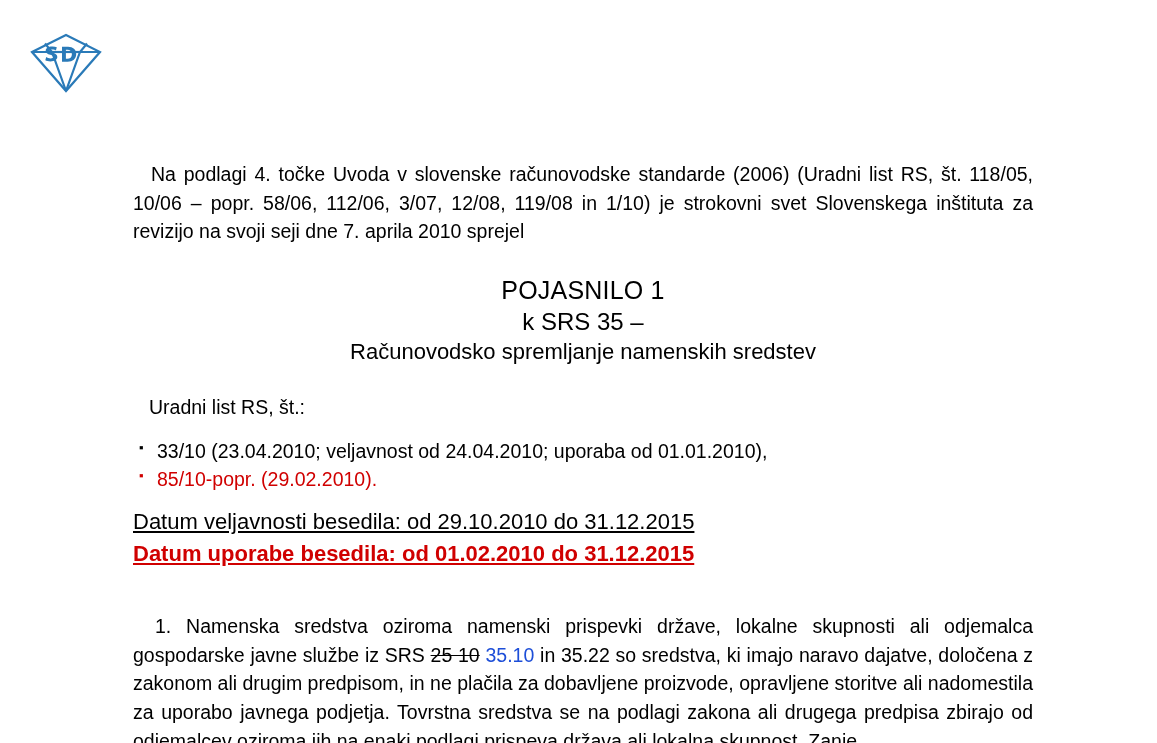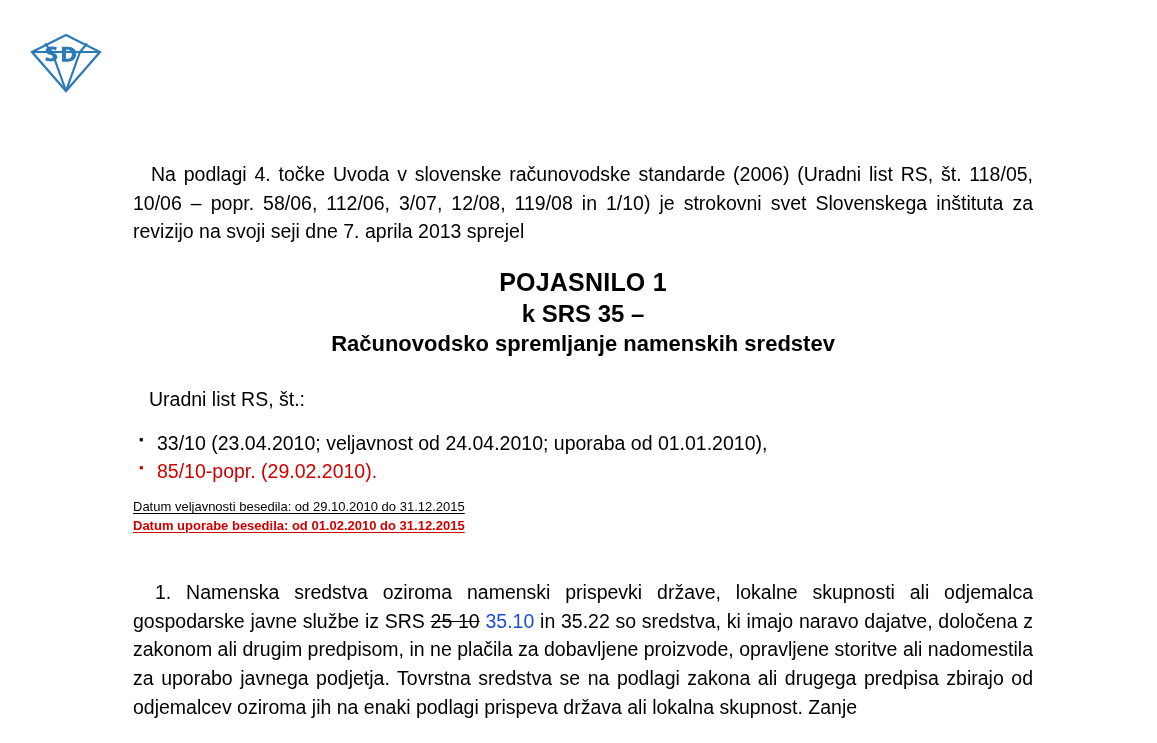--- a/index.html
+++ b/index.html
@@ -37,22 +37,22 @@
   .intro {
     font-size: 19.5px;
     line-height: 1.47;
     text-align: justify;
     text-indent: 18px;
     margin: 0 0 0 0;
   }
 
   .title-block {
     text-align: center;
-    font-weight: bold;
-    margin-top: 20px;
+    font-weight: normal;
+    margin-top: 28px;
     line-height: 1.30;
   }
   .title-line-1 { font-size: 25px; letter-spacing: .2px; }
   .title-line-2 { font-size: 24px; }
   .title-line-3 { font-size: 22px; }
 
   .gazette {
     margin-top: 28px;
     font-size: 19.5px;
     line-height: 1.42;
@@ -72,21 +72,21 @@
     position: absolute;
     left: 6px;
     top: 0;
     font-size: 13px;
     line-height: 1.55;
   }
   li.red, .red { color: #d00000; }
 
   .dates {
     margin-top: 13px;
-    font-size: 13px;
+    font-size: 22px;
     line-height: 1.45;
   }
   .date-line {
     display: inline-block;
     text-decoration: underline;
     text-underline-offset: 2px;
   }
   .date-line.bold-red {
     color: #d00000;
     font-weight: bold;
@@ -116,21 +116,21 @@
     </g>
     <g fill="#2a7ab8">
       <path d="M30 16.5 c-3.6 0 -6.3 1.6 -6.3 4.2 c0 2.2 1.7 3.3 4.6 4.1 c2.4 .7 3.1 1.1 3.1 2 c0 1 -1.1 1.6 -2.8 1.6 c-1.8 0 -3.4 -.6 -4.4 -1.3 l-.9 3.2 c1.1 .6 3.1 1.1 5.2 1.1 c3.9 0 6.8 -1.7 6.8 -4.4 c0 -2.1 -1.4 -3.3 -4.4 -4.2 c-2.5 -.8 -3.3 -1.1 -3.3 -1.9 c0 -.8 .9 -1.4 2.5 -1.4 c1.7 0 3 .5 3.8 .9 l.9 -3.1 c-1.1 -.5 -2.6 -.8 -4.4 -.8 z"></path>
       <path d="M40 16.8 v15 h5.6 c5.1 0 8.6 -2.9 8.6 -7.7 c0 -4.4 -3.2 -7.3 -8.1 -7.3 z m3.9 3 h1.5 c2.7 0 4.5 1.6 4.5 4.4 c0 3 -1.9 4.6 -4.7 4.6 h-1.3 z"></path>
     </g>
   </svg>
 </div>
 
 <div class="doc">
 
-  <p class="intro">Na podlagi 4. točke Uvoda v slovenske računovodske standarde (2006) (Uradni list RS, št. 118/05, 10/06 – popr. 58/06, 112/06, 3/07, 12/08, 119/08 in 1/10) je strokovni svet Slovenskega inštituta za revizijo na svoji seji dne 7. aprila 2013 sprejel</p>
+  <p class="intro">Na podlagi 4. točke Uvoda v slovenske računovodske standarde (2006) (Uradni list RS, št. 118/05, 10/06 – popr. 58/06, 112/06, 3/07, 12/08, 119/08 in 1/10) je strokovni svet Slovenskega inštituta za revizijo na svoji seji dne 7. aprila 2010 sprejel</p>
 
   <div class="title-block">
     <div class="title-line-1">POJASNILO 1</div>
     <div class="title-line-2">k SRS 35 –</div>
     <div class="title-line-3">Računovodsko spremljanje namenskih sredstev</div>
   </div>
 
   <div class="gazette">
     <p class="gazette-label">Uradni list RS, št.:</p>
     <ul class="gazette-list">

